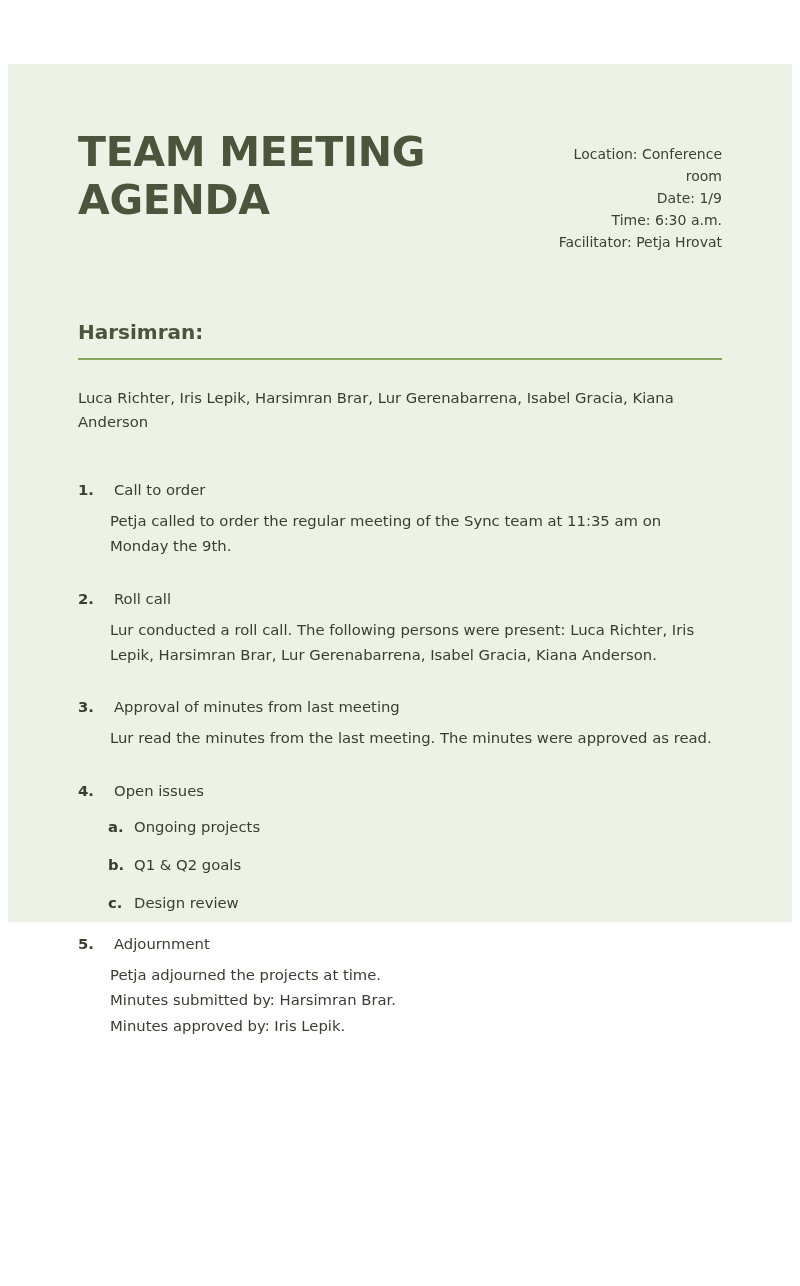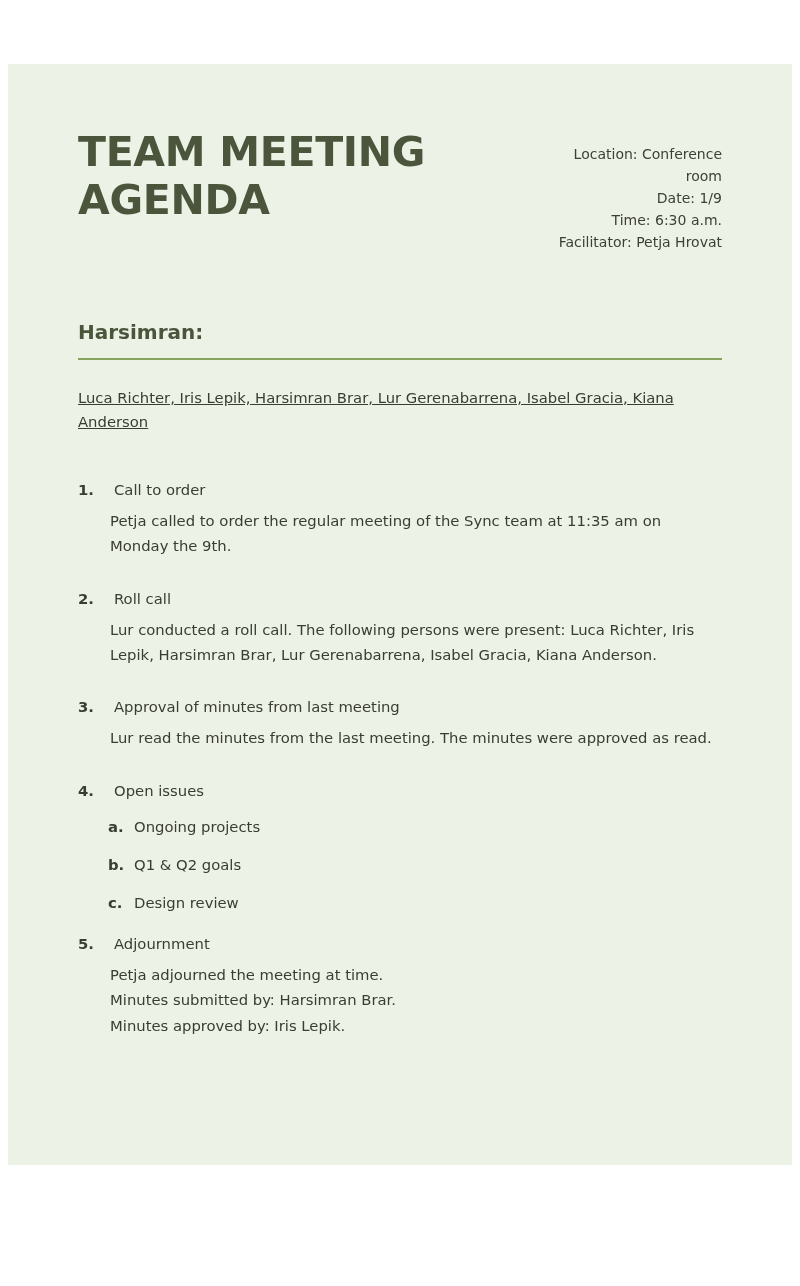--- a/index.html
+++ b/index.html
@@ -13,21 +13,21 @@
     font-family: "DejaVu Sans", sans-serif;
     position: relative;
     overflow: hidden;
   }
 
   .doc-card {
     position: absolute;
     left: 8px;
     top: 64px;
     width: 784px;
-    height: 1101px;
+    height: 858px;
     background: #edf2e6;
     box-sizing: border-box;
   }
 
   .doc-inner {
     position: absolute;
     left: 70px;
     top: 65px;
     width: 644px;
   }
@@ -79,21 +79,20 @@
     height: 2px;
     background: #87a35c;
     width: 644px;
     margin: 0 0 26px 0;
     border: 0;
   }
   .attendees-list {
     font-size: 14.8px;
     line-height: 1.65;
     color: #3a3d32;
-    text-decoration: underline;
   }
 
   
   .agenda {
     margin-top: 44px;
   }
   .agenda-item {
     margin-bottom: 28px;
   }
   .item-head {
@@ -219,21 +218,21 @@
           </div>
         </div>
       </div>
 
       <div class="agenda-item">
         <div class="item-head">
           <span class="item-num">5.</span>
           <span class="item-label">Adjournment</span>
         </div>
         <div class="item-body">
-          <span class="item-body-line">Petja adjourned the meeting at time.</span>
+          <span class="item-body-line">Petja adjourned the projects at time.</span>
           <span class="item-body-line">Minutes submitted by: Harsimran Brar.</span>
           <span class="item-body-line">Minutes approved by: Iris Lepik.</span>
         </div>
       </div>
 
     </div>
   </div>
 </div>
 
 </body></html>

